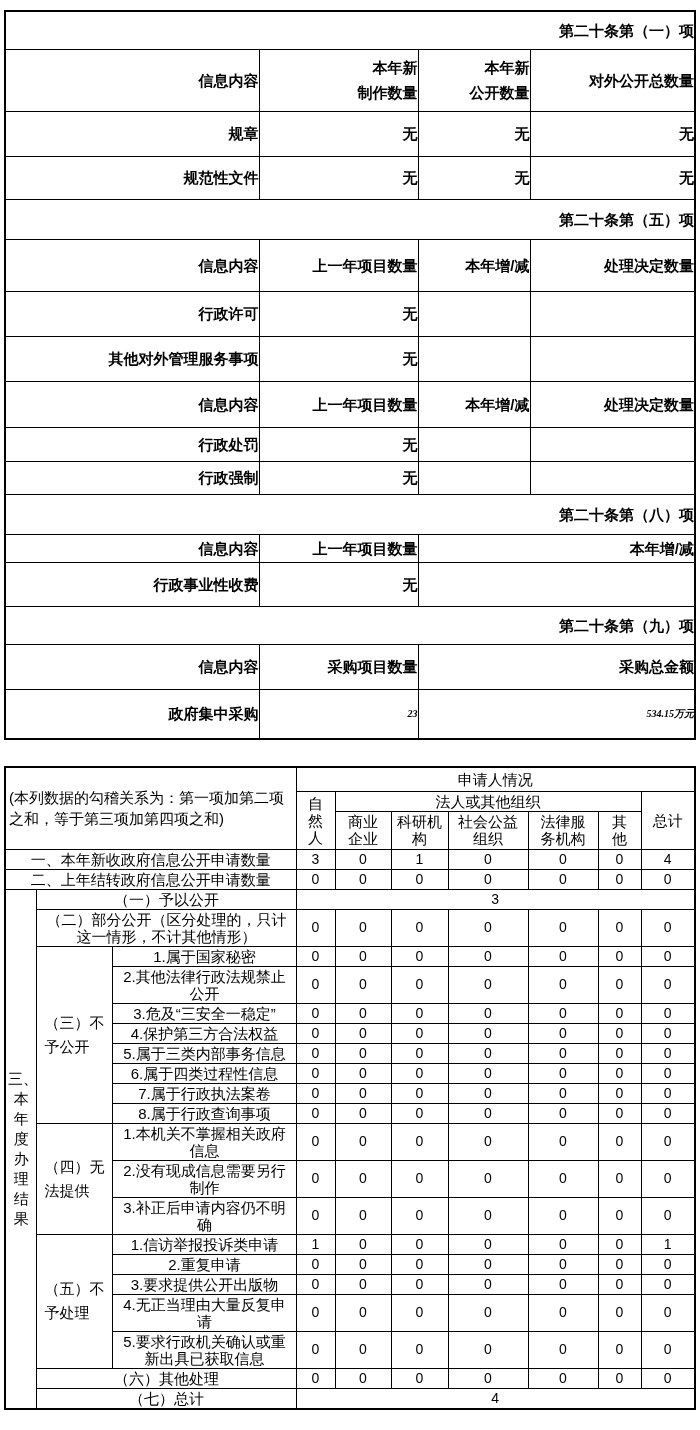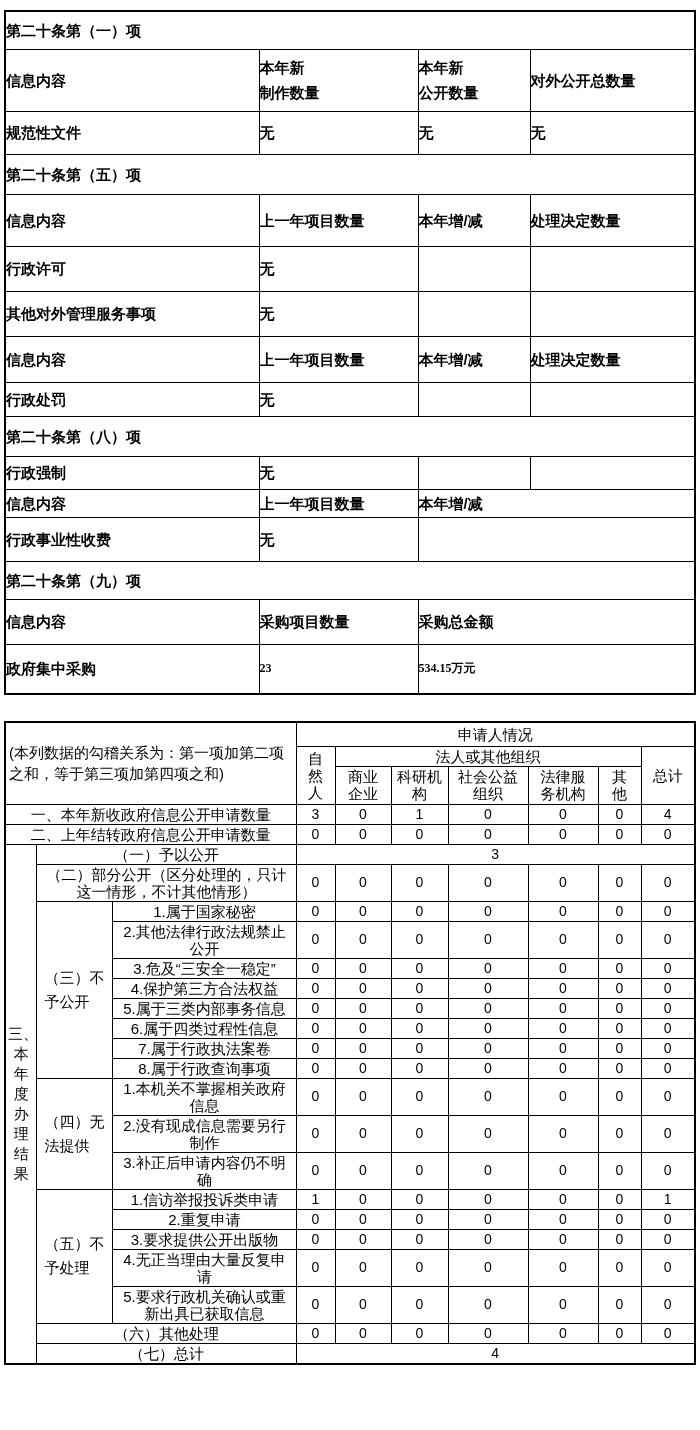--- a/index.html
+++ b/index.html
@@ -4,23 +4,23 @@
 <style>
   html,body{margin:0;padding:0;}
   body{
     width:700px;height:1430px;background:#ffffff;color:#000;
     font-family:"Liberation Sans","DejaVu Sans",sans-serif;
     overflow:hidden;
   }
   table{border-collapse:collapse;table-layout:fixed;margin:0 auto;border:2px solid #000;}
   td{border:1px solid #000;vertical-align:middle;overflow:hidden;padding:0;}
   
-  .t1{width:690px;margin-top:10px;font-weight:bold;font-size:15px;text-align:left;}
+  .t1{width:690px;margin-top:10px;font-weight:bold;font-size:15px;text-align:right;}
   .t1 td{line-height:25px;white-space:pre-line;}
-  .t1 .num{font-family:"Liberation Serif","DejaVu Serif",serif;font-size:12px;}
+  .t1 .num{font-family:"Liberation Serif","DejaVu Serif",serif;font-size:10px;font-style:italic;}
   
   .t2{width:690px;margin-top:26px;font-size:15px;}
   .t2 td{line-height:17px;padding:1px 3px;}
   .t2 .lab{text-align:center;white-space:pre-line;}
   .t2 .val{text-align:center;font-size:14px;}
   .t2 .hd{text-align:center;white-space:pre-line;}
   .t2 .note{text-align:left;white-space:pre-line;line-height:21px;}
   .t2 .grp{text-align:center;white-space:pre-line;line-height:20px;padding:1px 2px;}
   .t2 .sub{text-align:left;white-space:pre-line;line-height:24px;padding-left:7px;}
   .t2 tr.s1{height:19px;}
@@ -43,20 +43,26 @@
           <td colspan="4">第二十条第（一）项</td>
         </tr>
         <tr style="height: 62px;">
           <td colspan="1">信息内容</td>
           <td colspan="1">本年新
 制作数量</td>
           <td colspan="1">本年新
 公开数量</td>
           <td colspan="1">对外公开总数量</td>
         </tr>
+        <tr style="height: 45px;">
+          <td>规章</td>
+          <td colspan="1">无</td>
+          <td colspan="1">无</td>
+          <td colspan="1">无</td>
+        </tr>
         <tr style="height: 43px;">
           <td>规范性文件</td>
           <td colspan="1">无</td>
           <td colspan="1">无</td>
           <td colspan="1">无</td>
         </tr>
         <tr style="height: 40px; margin-top: 32px;">
           <td colspan="4">第二十条第（五）项</td>
         </tr>
         <tr style="height: 52px;">
@@ -82,28 +88,28 @@
           <td colspan="1">上一年项目数量</td>
           <td colspan="1">本年增/减</td>
           <td colspan="1">处理决定数量</td>
         </tr>
         <tr style="height: 34px;">
           <td>行政处罚</td>
           <td colspan="1">无</td>
           <td colspan="1"></td>
           <td colspan="1"></td>
         </tr>
+        <tr style="height: 33px;">
+          <td>行政强制</td>
+          <td colspan="1">无</td>
+          <td colspan="1"></td>
+          <td colspan="1"></td>
+        </tr>
         <tr style="height: 40px;">
           <td colspan="4">第二十条第（八）项</td>
-        </tr>
-        <tr style="height: 33px;">
-          <td>行政强制</td>
-          <td colspan="1">无</td>
-          <td colspan="1"></td>
-          <td colspan="1"></td>
         </tr>
         <tr style="height: 28px;">
           <td colspan="1">信息内容</td>
           <td colspan="1">上一年项目数量</td>
           <td colspan="2">本年增/减</td>
         </tr>
         <tr style="height: 44px; margin-top: 16px;">
           <td>行政事业性收费</td>
           <td colspan="1">无</td>
           <td colspan="2"></td>

